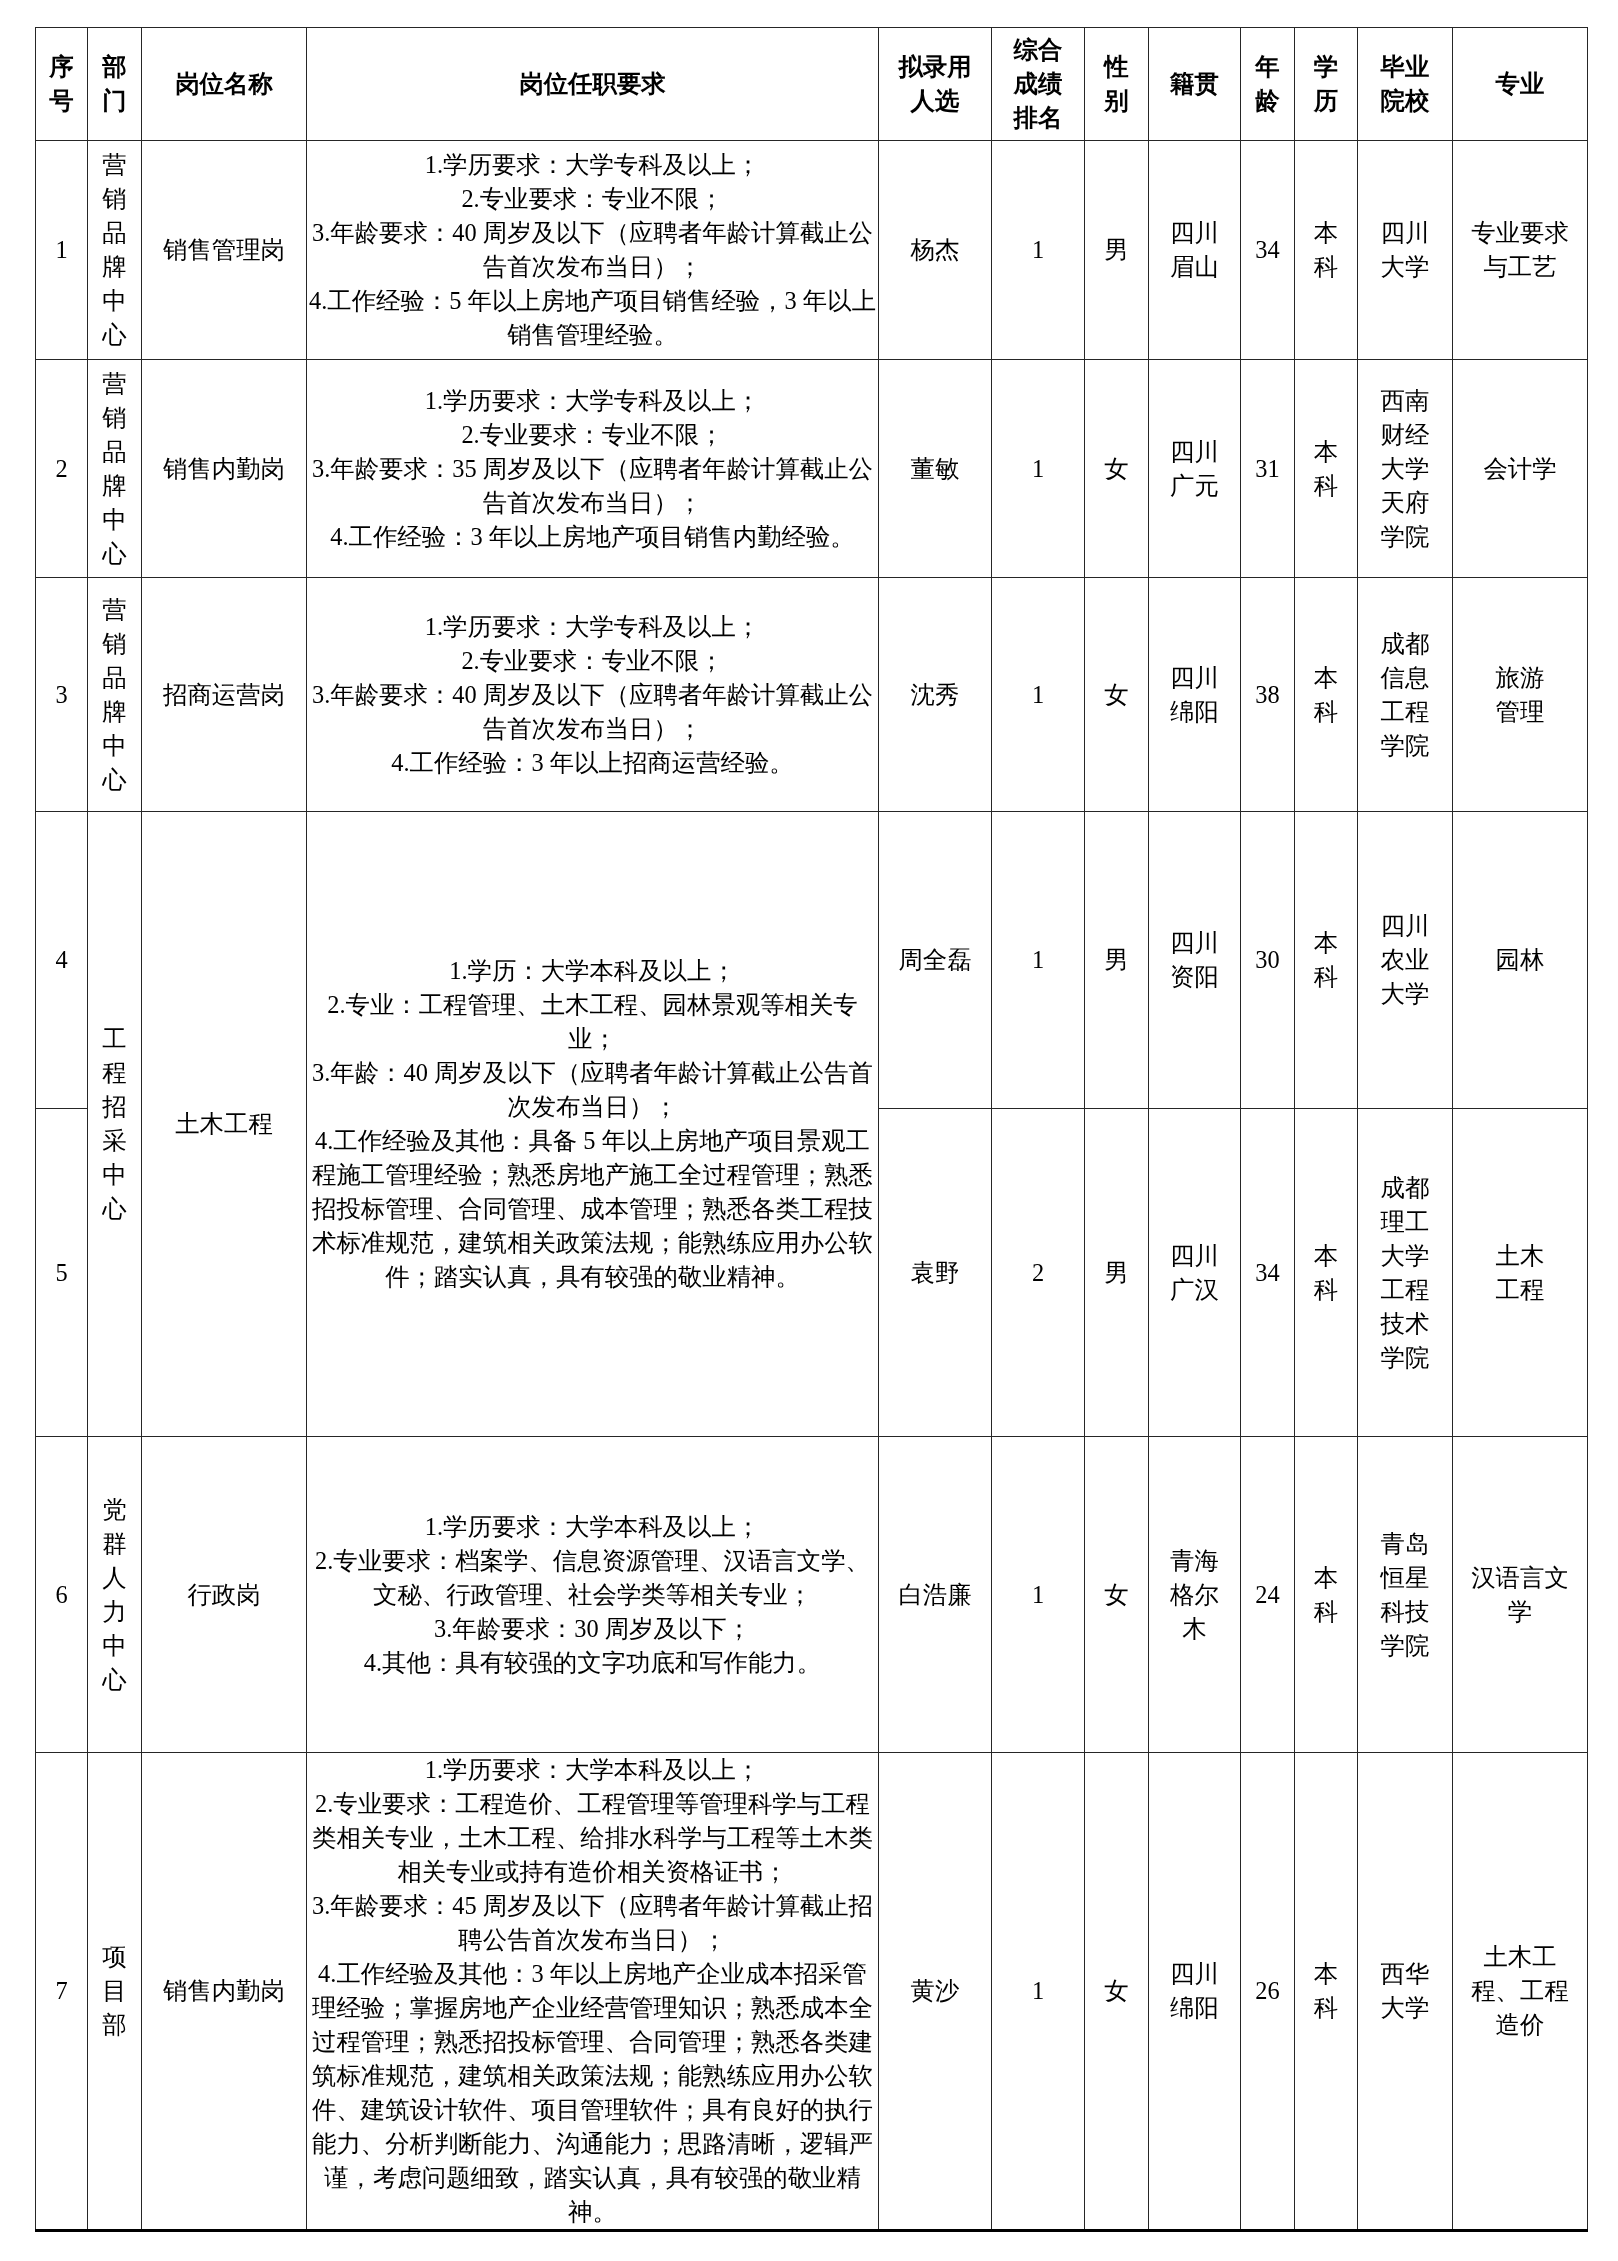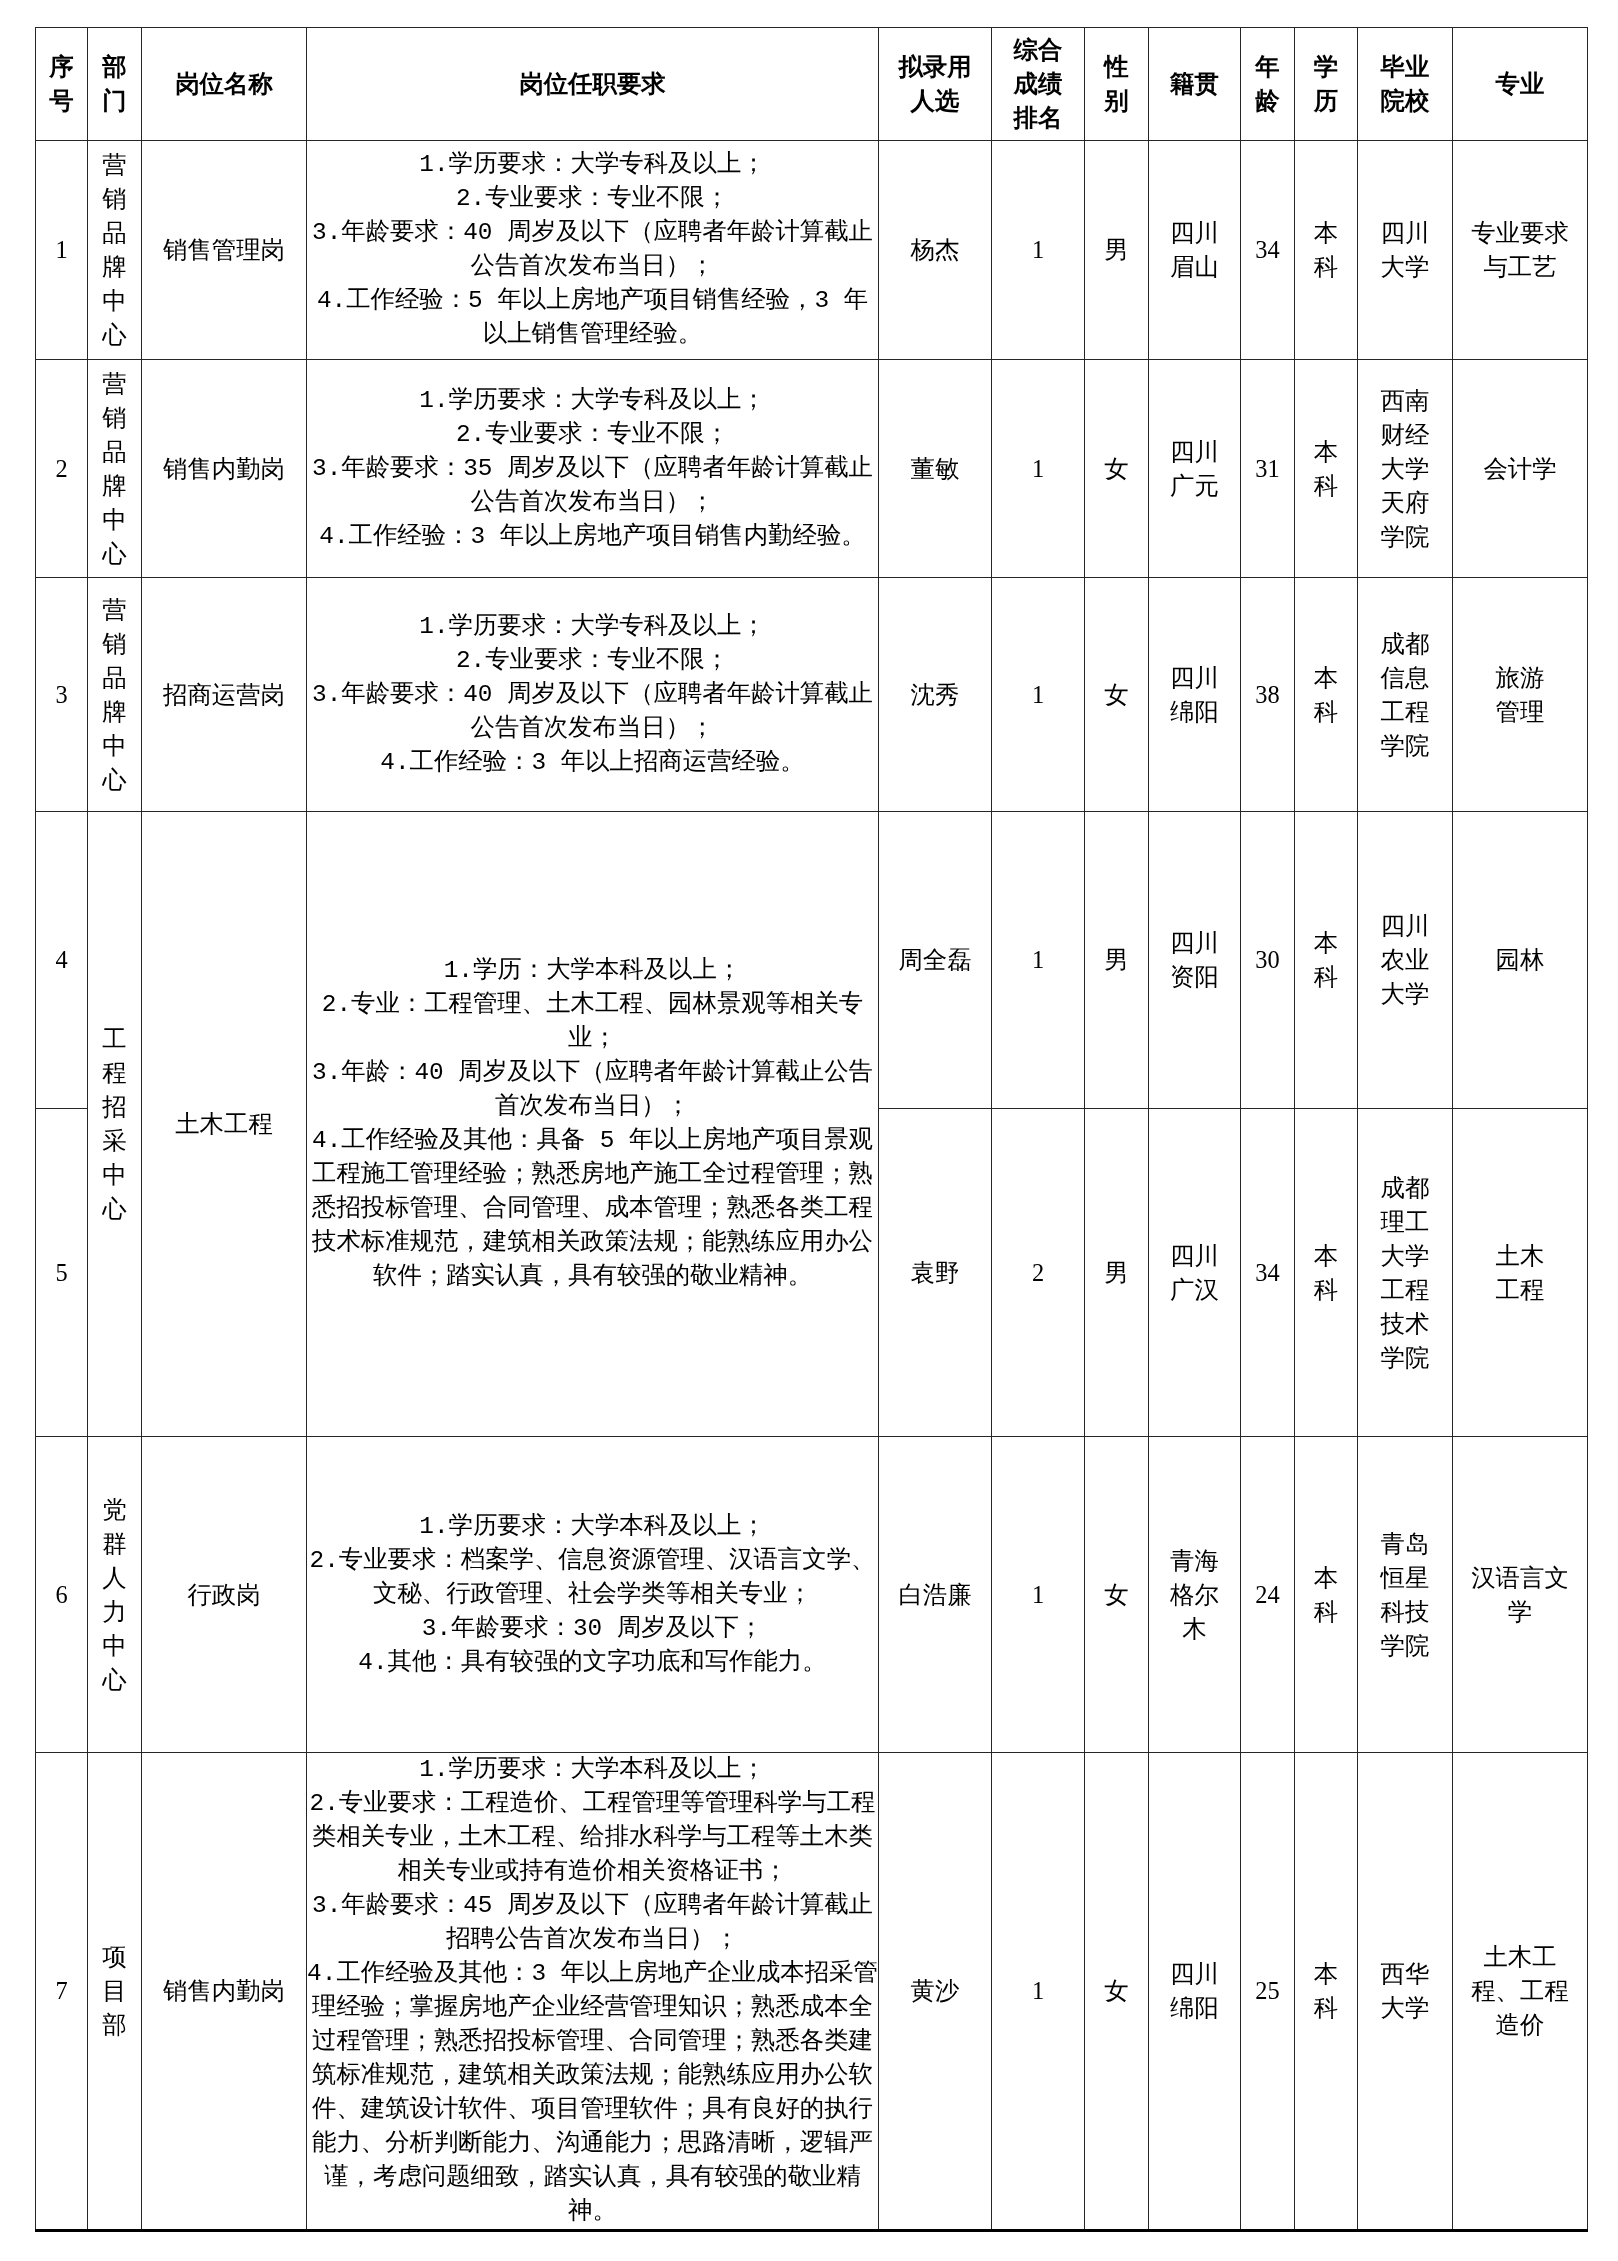--- a/index.html
+++ b/index.html
@@ -38,21 +38,20 @@
     white-space: pre-line;
     overflow: hidden;
   }
   table.recruit th {
     font-weight: bold;
   }
   td.req {
     text-align: left;
     padding: 0 7.6px 0 9.7px;
     white-space: pre-line;
-    font-family: Liberation Mono, monospace;
   }
   td.vdept {
     line-height: 34px;
   }
   td.vdept-tall {
     line-height: 81px;
   }
 </style>
 </head>
 <body>
@@ -269,21 +268,21 @@
       <td>销售内勤岗</td>
       <td class="req">1.学历要求：大学本科及以上；
 2.专业要求：工程造价、工程管理等管理科学与工程类相关专业，土木工程、给排水科学与工程等土木类相关专业或持有造价相关资格证书；
 3.年龄要求：45 周岁及以下（应聘者年龄计算截止招聘公告首次发布当日）；
 4.工作经验及其他：3 年以上房地产企业成本招采管理经验；掌握房地产企业经营管理知识；熟悉成本全过程管理；熟悉招投标管理、合同管理；熟悉各类建筑标准规范，建筑相关政策法规；能熟练应用办公软件、建筑设计软件、项目管理软件；具有良好的执行能力、分析判断能力、沟通能力；思路清晰，逻辑严谨，考虑问题细致，踏实认真，具有较强的敬业精神。</td>
       <td>黄沙</td>
       <td>1</td>
       <td>女</td>
       <td>四川
 绵阳</td>
-      <td>25</td>
+      <td>26</td>
       <td>本
 科</td>
       <td>西华
 大学</td>
       <td>土木工
 程、工程
 造价</td>
     </tr>
   </tbody>
     </table>

